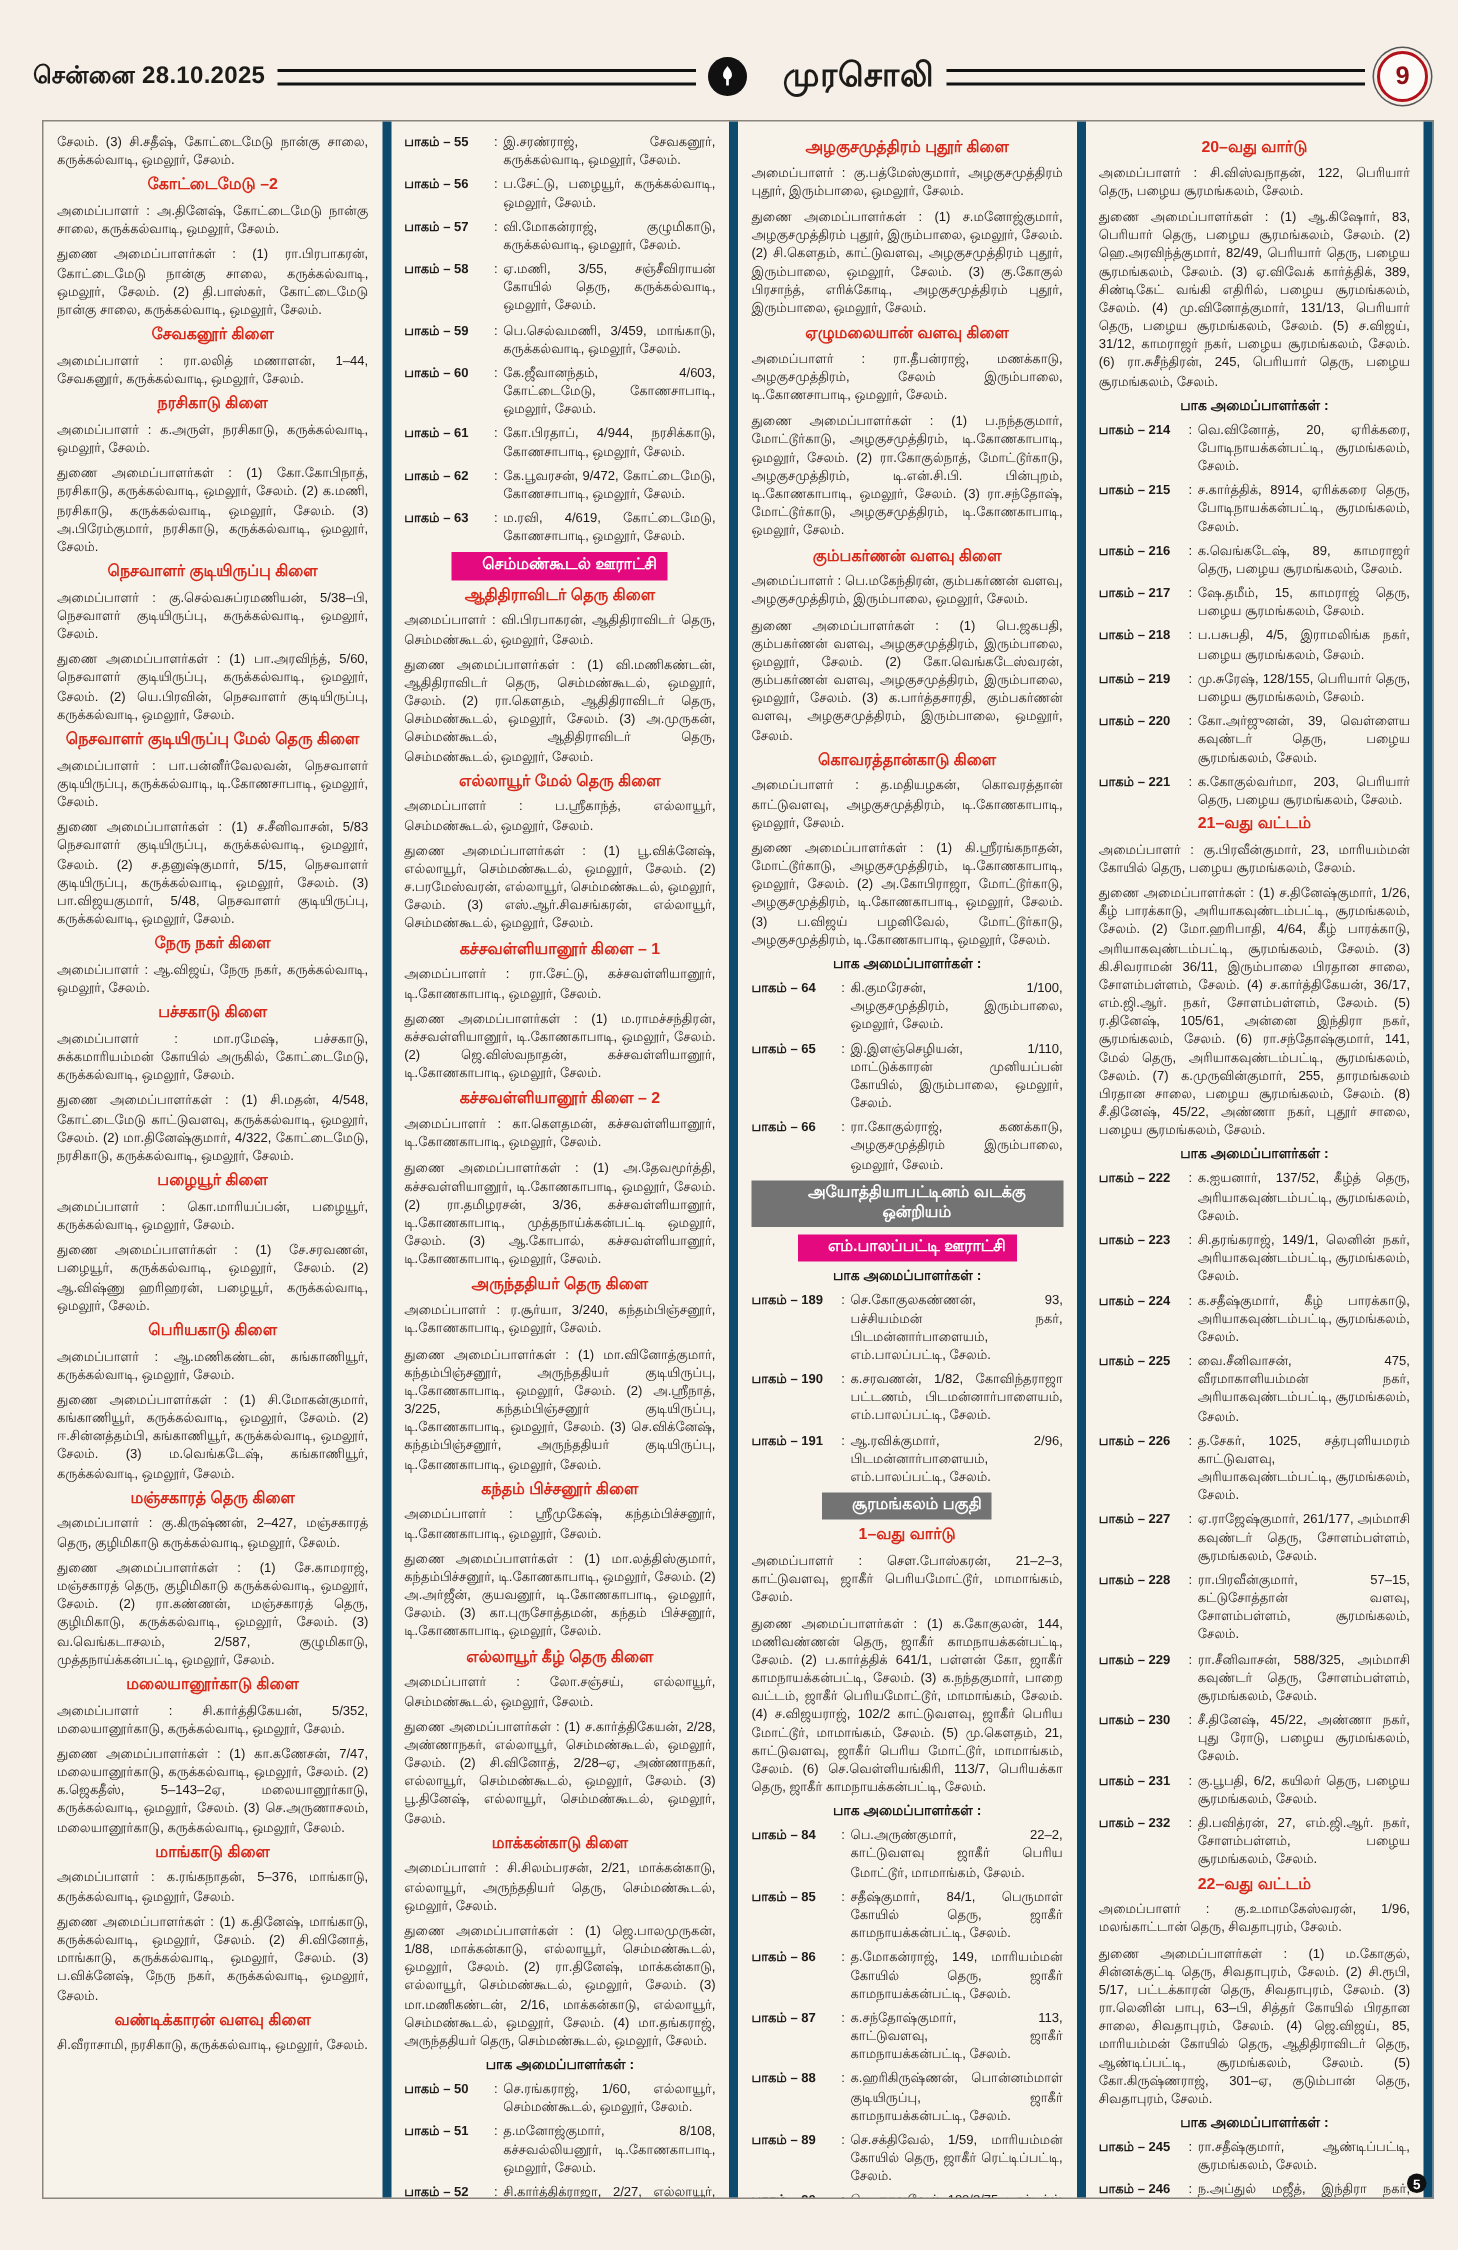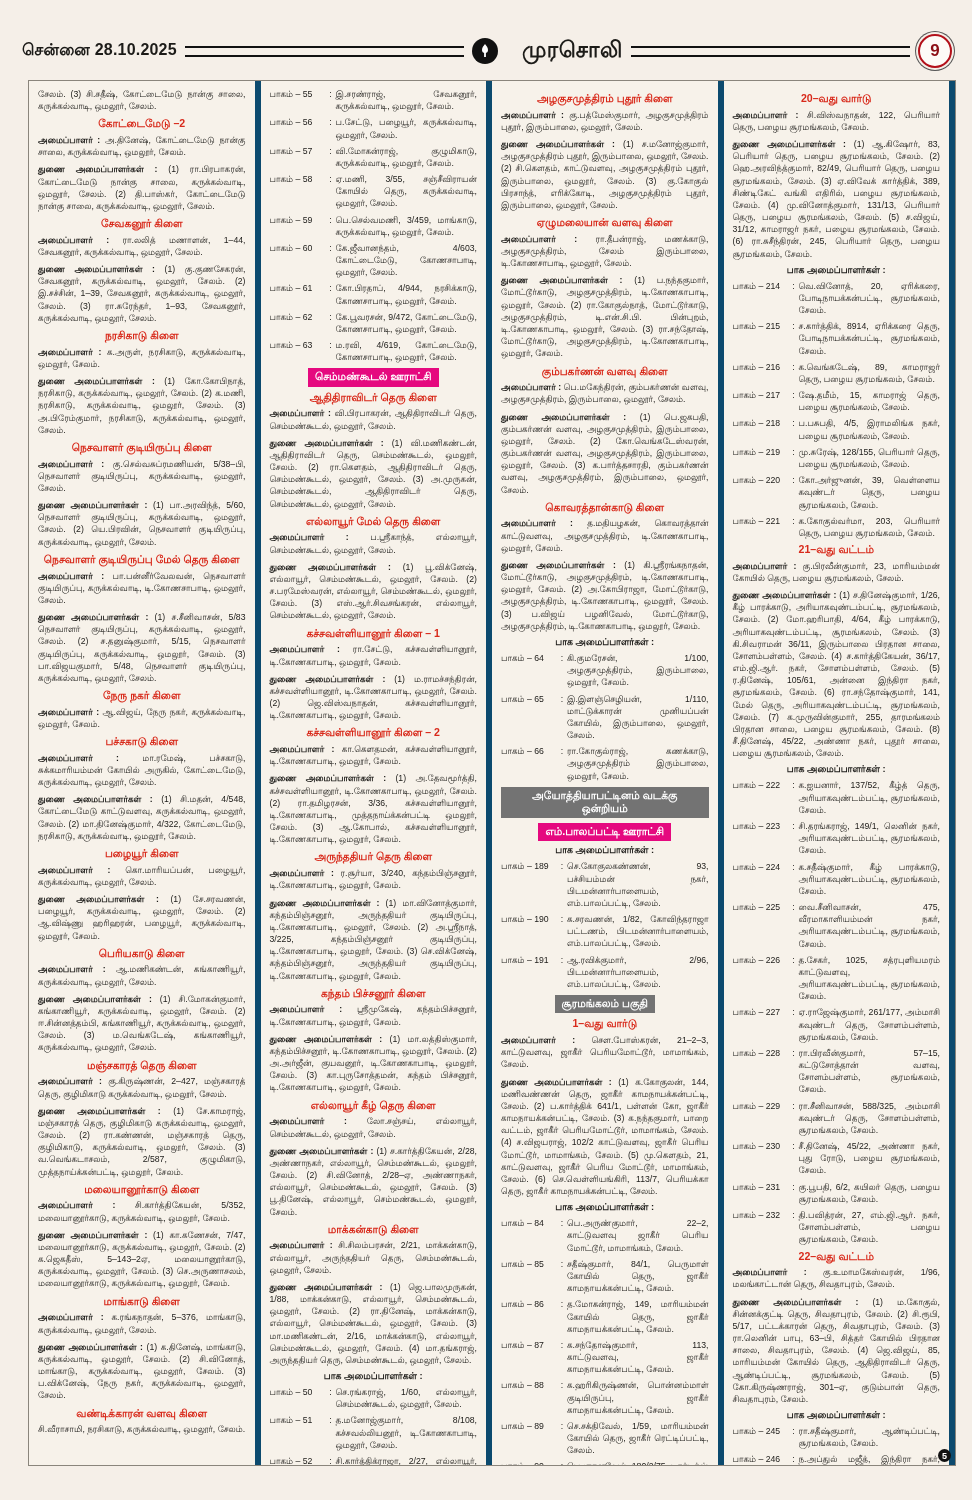--- a/index.html
+++ b/index.html
@@ -15,29 +15,29 @@
   .hdr-title{font-weight:bold;font-size:22px;letter-spacing:.5px;}
   .pgnum{width:30px;height:30px;border-radius:50%;border:2px solid #b3111b;box-shadow:0 0 0 2px #f5efe8,0 0 0 3px #555;
          display:flex;align-items:center;justify-content:center;font-weight:bold;font-size:17px;color:#8c0f16;background:#fdfbf7;}
   
   .frame{position:absolute;left:28px;right:16px;top:80px;bottom:34px;border:1px solid #8a857c;background:#f7f2ea;
          display:flex;}
   .col{flex:1 1 0;padding:7px 9px 6px 9px;overflow:hidden;border-right:6px solid #0c4a6e;}
   .col:last-child{border-right:none;}
   
   .col p{margin:0 0 5px 0;font-size:8.7px;line-height:1.4;text-align:justify;}
-  .col b{font-weight:bold;}
+  .col b{font-weight:normal;}
   .bh{font-size:10.6px;font-weight:bold;color:#d8291a;text-align:center;margin:4px 0 4px 0;line-height:1.2;}
   .cb{font-size:9.3px;font-weight:bold;text-align:center;margin:2px 0 4px 0;}
-  .band{display:block;width:fit-content;margin:5px auto 4px auto;padding:2px 7px 3px 7px;
+  .band{display:block;width:fit-content;margin:5px auto 4px auto;padding:2px 7px 3px 20px;
         font-size:10.6px;font-weight:bold;color:#fff;line-height:1.25;text-align:center;}
   .band.red{background:#737373;}
   .band.mag{background:#e5097f;}
   .part{display:flex;margin:0 0 4px 0;font-size:8.7px;line-height:1.4;}
-  .part .pn{flex:0 0 56px;white-space:nowrap;}
+  .part .pn{flex:0 0 56px;white-space:nowrap;font-weight:bold;}
   .part .pc{flex:0 0 10px;text-align:center;}
   .part .pt{flex:1;text-align:justify;}
   .corner{position:absolute;right:4px;bottom:3px;width:13px;height:13px;border-radius:50%;background:#111;
           color:#fff;font-size:9px;font-weight:bold;display:flex;align-items:center;justify-content:center;}
 </style>
 </head>
 <body>
 
 <div class="page">
 
@@ -59,21 +59,20 @@
 
   <div class="frame" id="frame">
 
     <div class="col">
         <p>சேலம். (3) சி.சதீஷ், கோட்டைமேடு நான்கு சாலை, கருக்கல்வாடி, ஒமலூர், சேலம்.</p>
         <div class="bh">கோட்டைமேடு –2</div>
         <p><b>அமைப்பாளர் : </b>அ.தினேஷ், கோட்டைமேடு நான்கு சாலை, கருக்கல்வாடி, ஒமலூர், சேலம்.</p>
         <p><b>துணை அமைப்பாளர்கள் : </b>(1) ரா.பிரபாகரன், கோட்டைமேடு நான்கு சாலை, கருக்கல்வாடி, ஒமலூர், சேலம். (2) தி.பாஸ்கர், கோட்டைமேடு நான்கு சாலை, கருக்கல்வாடி, ஒமலூர், சேலம்.</p>
         <div class="bh">சேவகனூர் கிளை</div>
         <p><b>அமைப்பாளர் : </b>ரா.லலித் மணாளன், 1–44, சேவகனூர், கருக்கல்வாடி, ஒமலூர், சேலம்.</p>
-        <p><b>துணை அமைப்பாளர்கள் : </b>(1) கு.குணசேகரன், சேவகனூர், கருக்கல்வாடி, ஒமலூர், சேலம். (2) இ.சச்சின், 1–39, சேவகனூர், கருக்கல்வாடி, ஒமலூர், சேலம். (3) ரா.சுரேந்தர், 1–93, சேவகனூர், கருக்கல்வாடி, ஒமலூர், சேலம்.</p>
         <div class="bh">நரசிகாடு கிளை</div>
         <p><b>அமைப்பாளர் : </b>க.அருள், நரசிகாடு, கருக்கல்வாடி, ஒமலூர், சேலம்.</p>
         <p><b>துணை அமைப்பாளர்கள் : </b>(1) கோ.கோபிநாத், நரசிகாடு, கருக்கல்வாடி, ஒமலூர், சேலம். (2) க.மணி, நரசிகாடு, கருக்கல்வாடி, ஒமலூர், சேலம். (3) அ.பிரேம்குமார், நரசிகாடு, கருக்கல்வாடி, ஒமலூர், சேலம்.</p>
         <div class="bh">நெசவாளர் குடியிருப்பு கிளை</div>
         <p><b>அமைப்பாளர் : </b>கு.செல்வசுப்ரமணியன், 5/38–பி, நெசவாளர் குடியிருப்பு, கருக்கல்வாடி, ஒமலூர், சேலம்.</p>
         <p><b>துணை அமைப்பாளர்கள் : </b>(1) பா.அரவிந்த், 5/60, நெசவாளர் குடியிருப்பு, கருக்கல்வாடி, ஒமலூர், சேலம். (2) யெ.பிரவின், நெசவாளர் குடியிருப்பு, கருக்கல்வாடி, ஒமலூர், சேலம்.</p>
         <div class="bh">நெசவாளர் குடியிருப்பு மேல் தெரு கிளை</div>
         <p><b>அமைப்பாளர் : </b>பா.பன்னீர்வேலவன், நெசவாளர் குடியிருப்பு, கருக்கல்வாடி, டி.கோணசாபாடி, ஒமலூர், சேலம்.</p>
         <p><b>துணை அமைப்பாளர்கள் : </b>(1) ச.சீனிவாசன், 5/83 நெசவாளர் குடியிருப்பு, கருக்கல்வாடி, ஒமலூர், சேலம். (2) ச.தனுஷ்குமார், 5/15, நெசவாளர் குடியிருப்பு, கருக்கல்வாடி, ஒமலூர், சேலம். (3) பா.விஜயகுமார், 5/48, நெசவாளர் குடியிருப்பு, கருக்கல்வாடி, ஒமலூர், சேலம்.</p>
         <div class="bh">நேரு நகர் கிளை</div>

